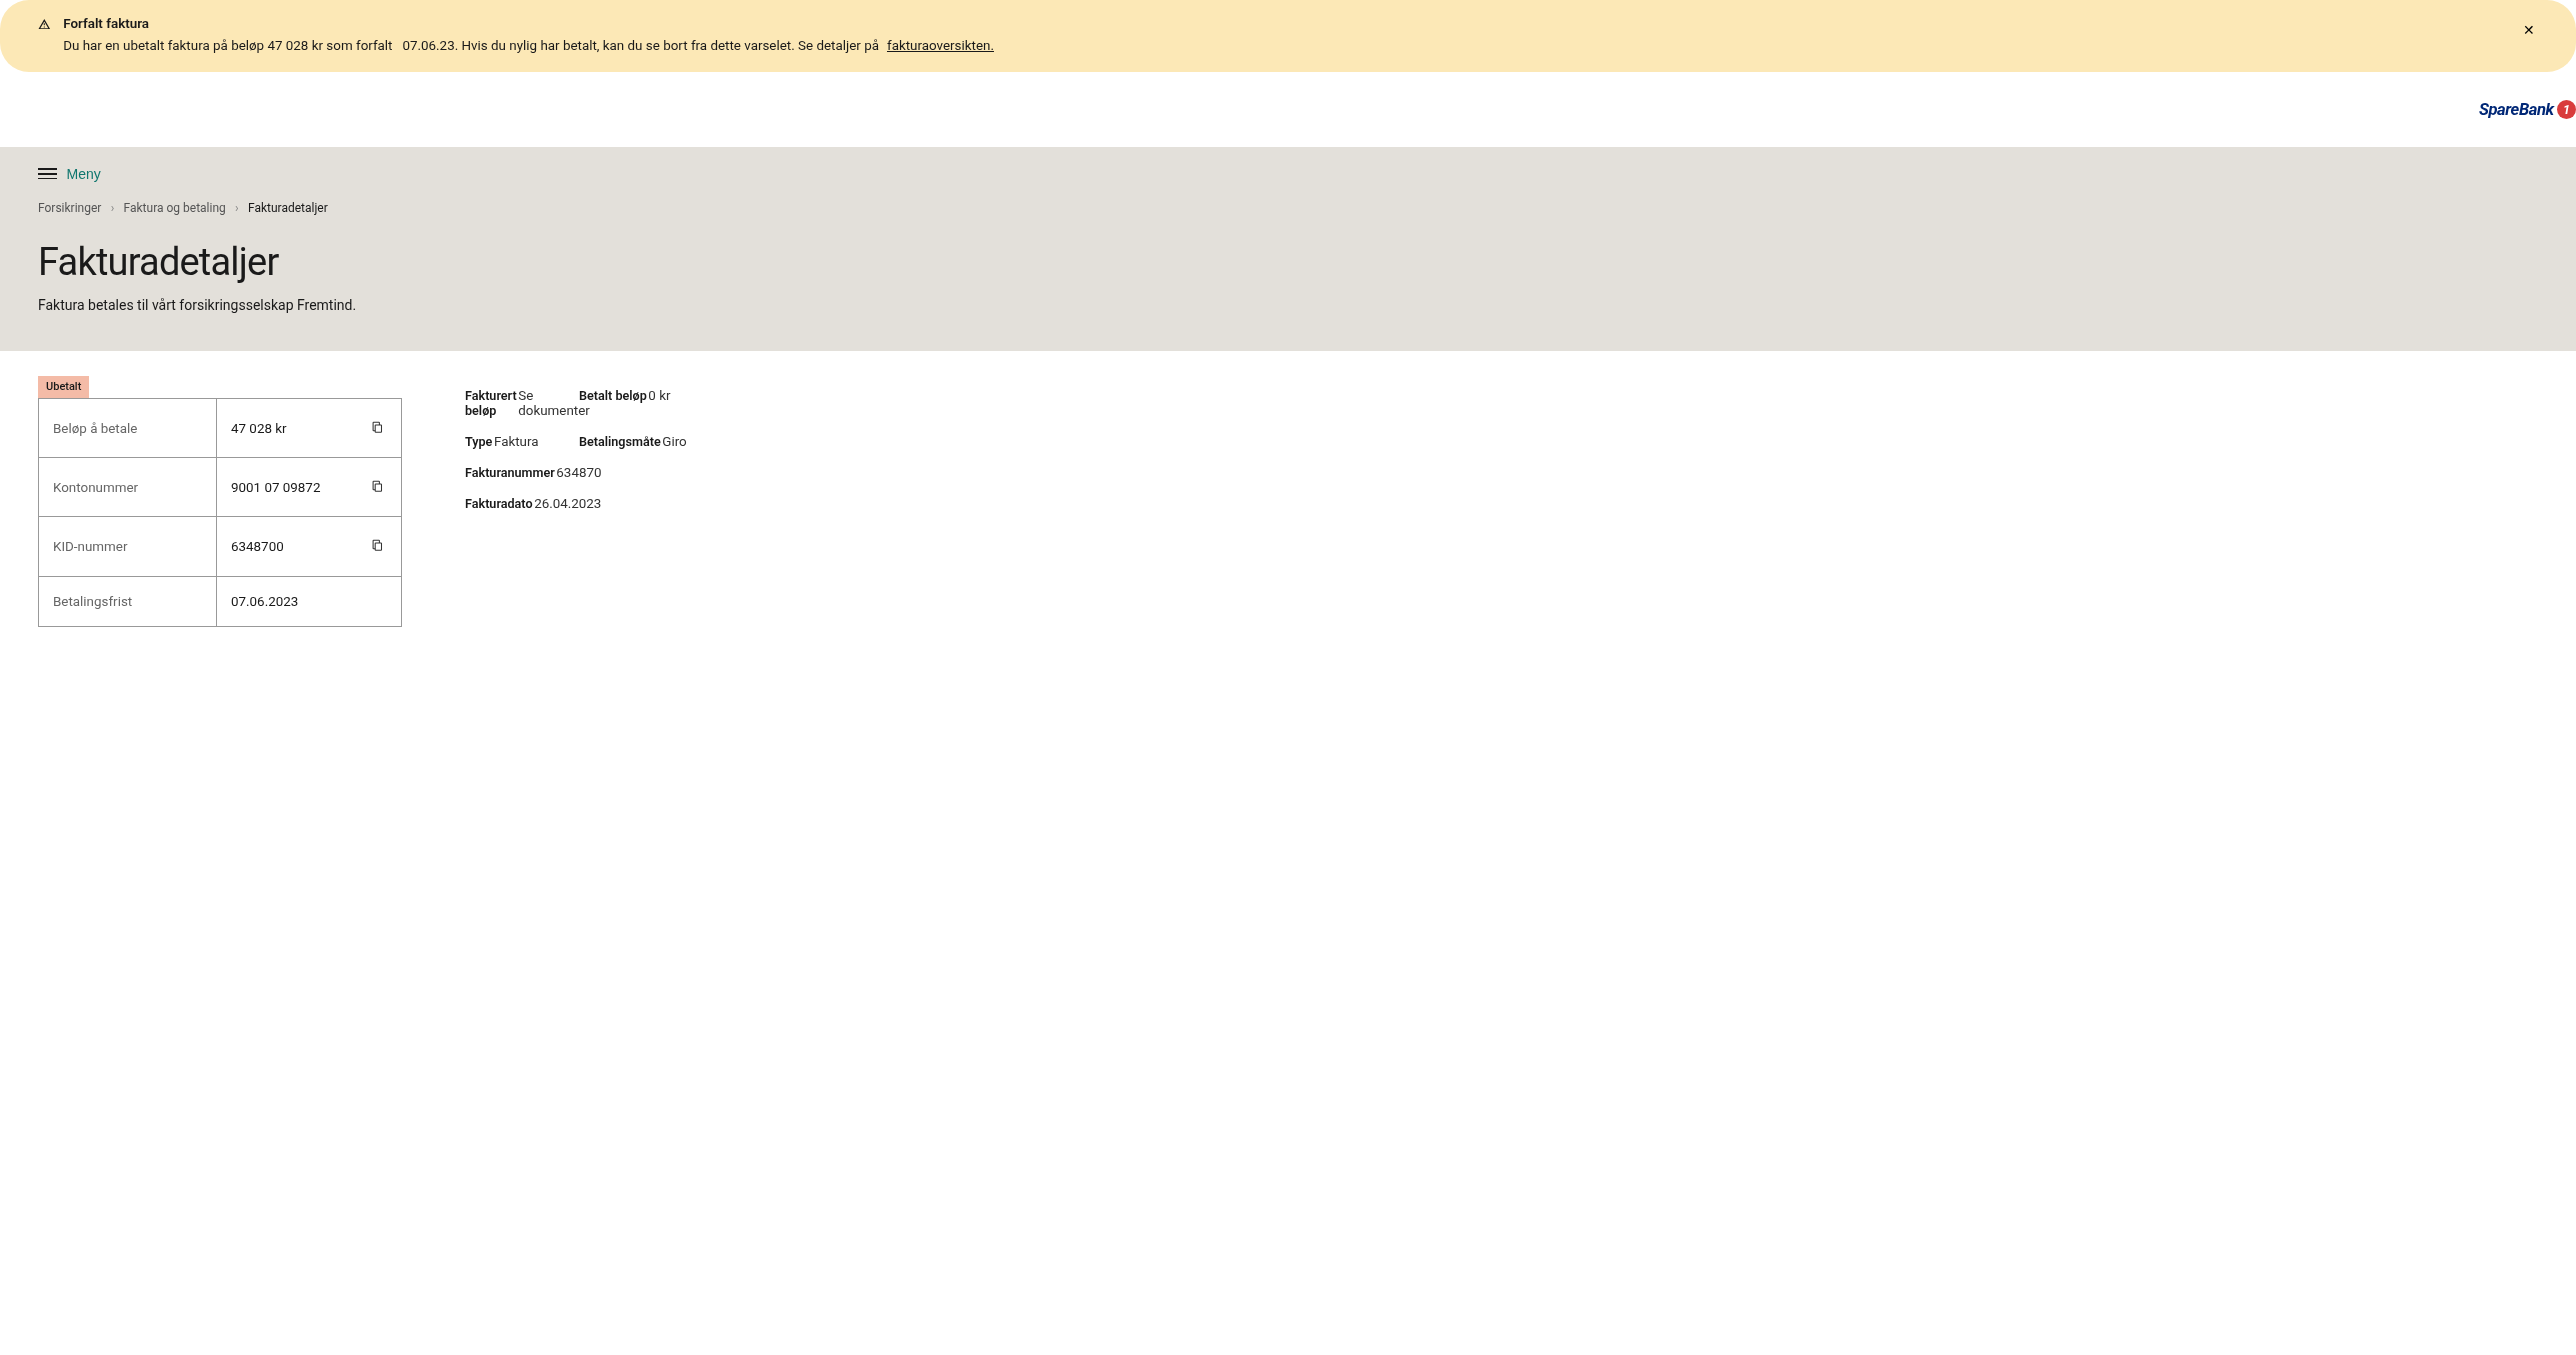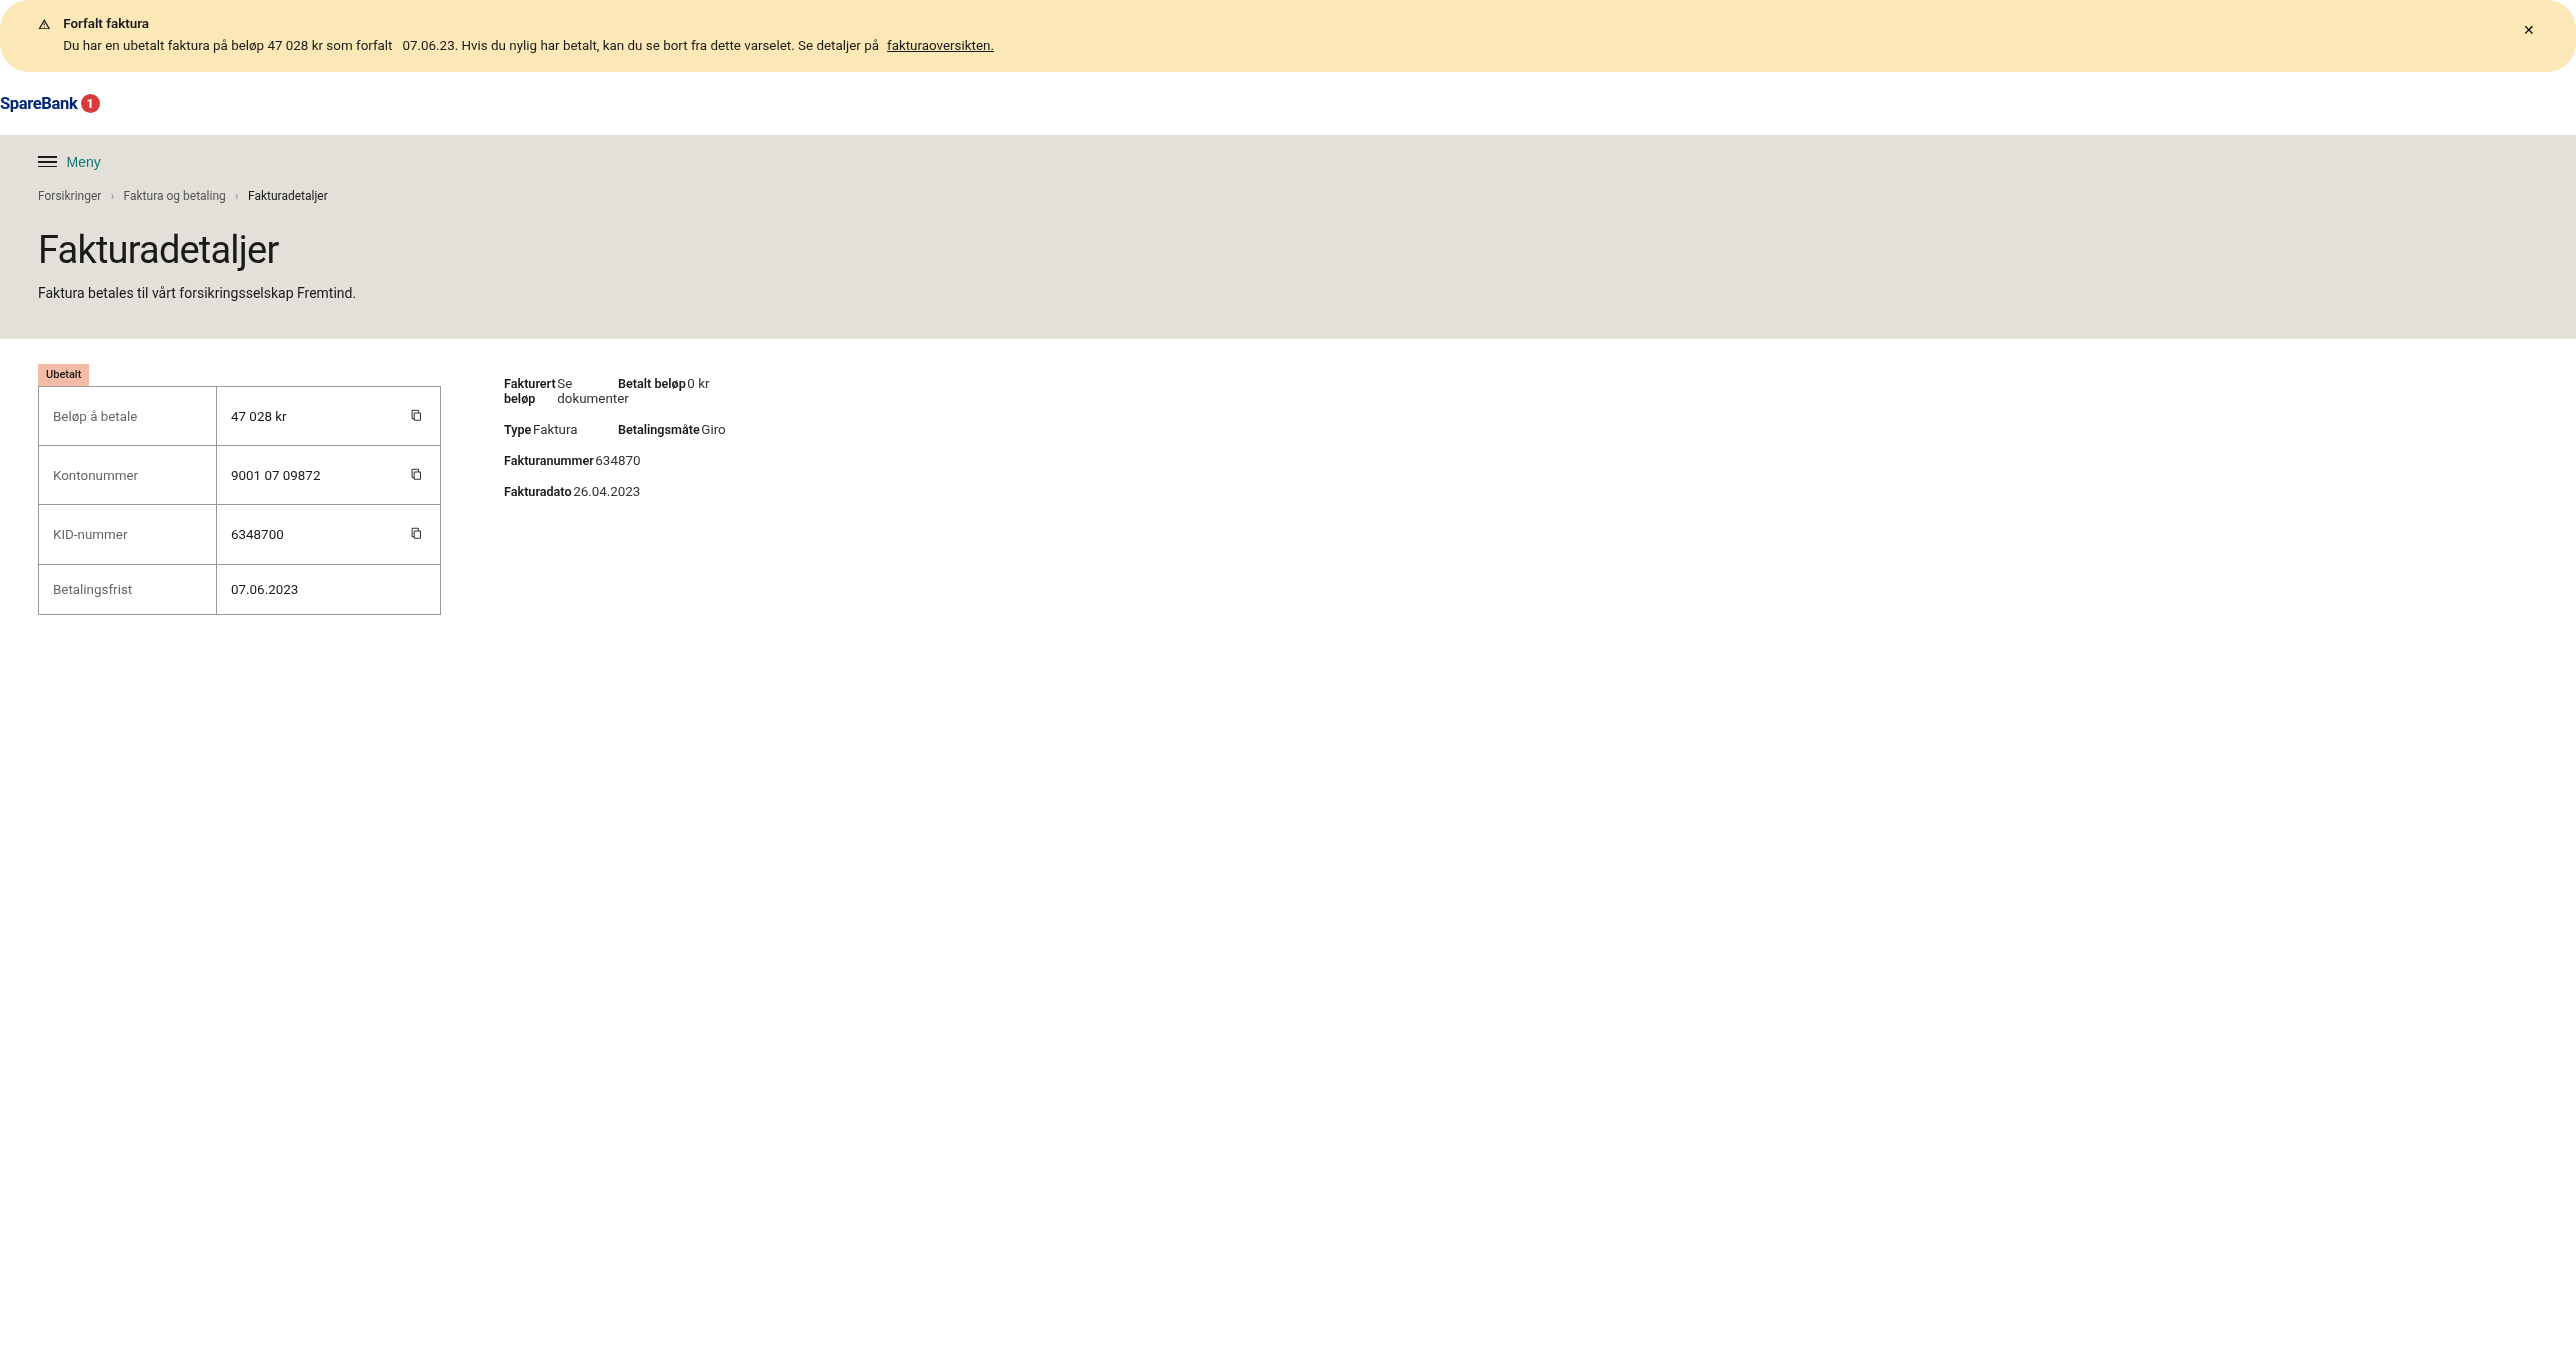--- a/index.html
+++ b/index.html
@@ -47,22 +47,23 @@
       right: 38px;
       top: 19px;
       background: none;
       border: none;
       cursor: pointer;
       font-size: 14px;
       padding: 3.2px;
     }
     .logo-bar {
       background: #fff;
-      padding: 22px 0;
-      text-align: left;
+      padding: 28px 0;
+      text-align: right;
+      font-style: italic;
     }
     .logo {
       display: inline-flex;
       align-items: center;
       gap: 3.2px;
     }
     .logo-text {
       font-size: 16.6px;
       font-weight: 700;
       color: #002776;
@@ -136,21 +137,21 @@
       font-size: 14px;
     }
     .content {
       background: #fff;
       padding: 25px 38px 51px;
       display: flex;
       gap: 63px;
       align-items: flex-start;
     }
     .left-col {
-      width: 403px;
+      width: 364px;
     }
     .status-badge {
       display: inline-block;
       padding: 4.7px 8px;
       background: #f4bba7;
       font-size: 11px;
       font-weight: 500;
       margin-bottom: 0;
     }
     .details-table {

